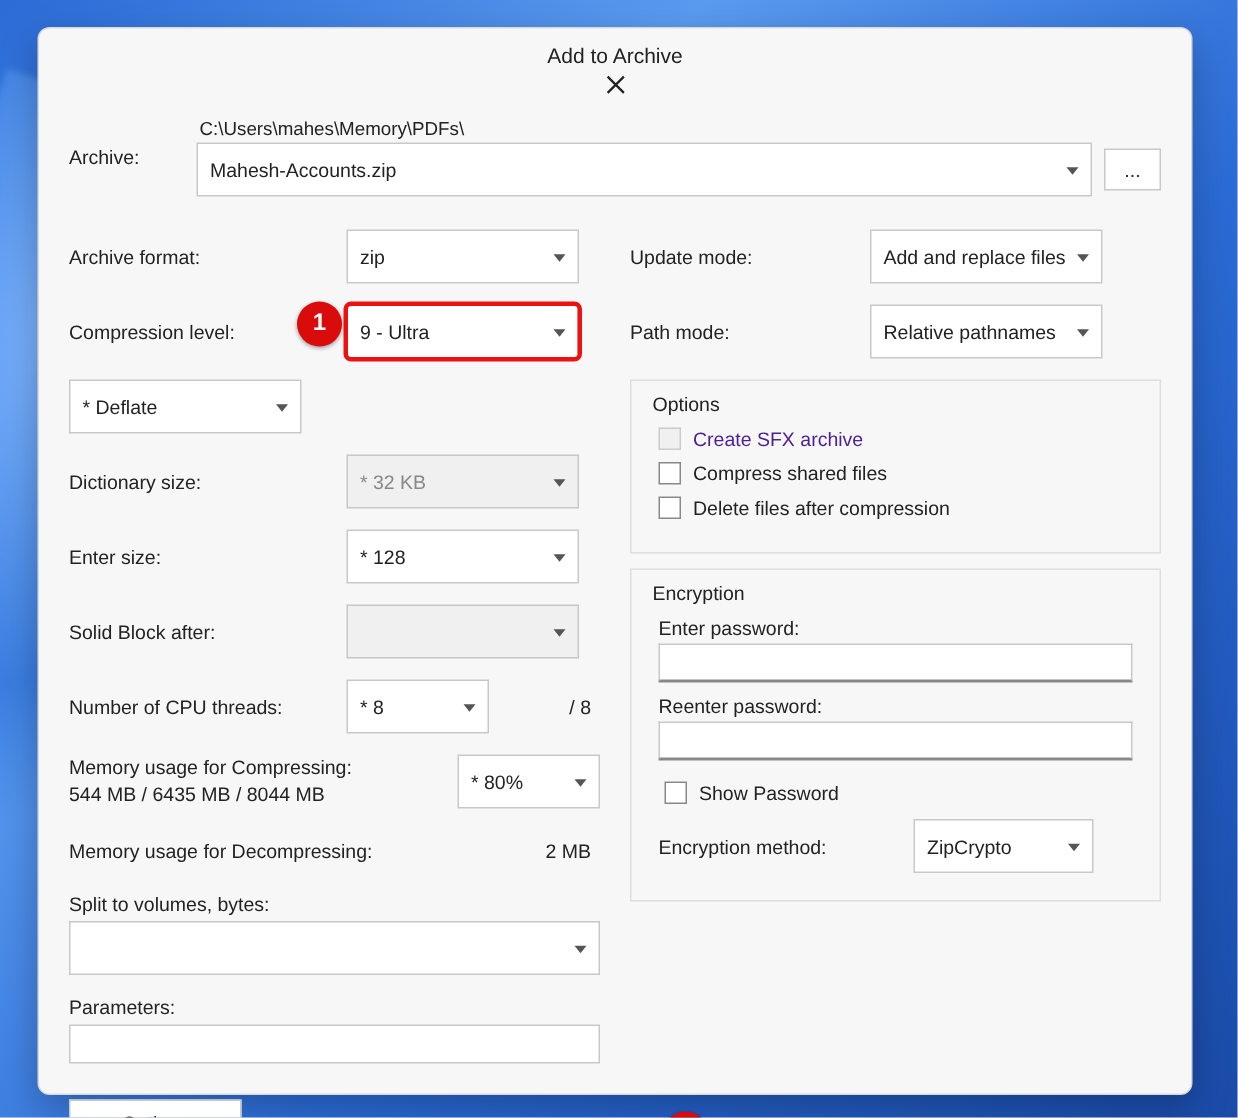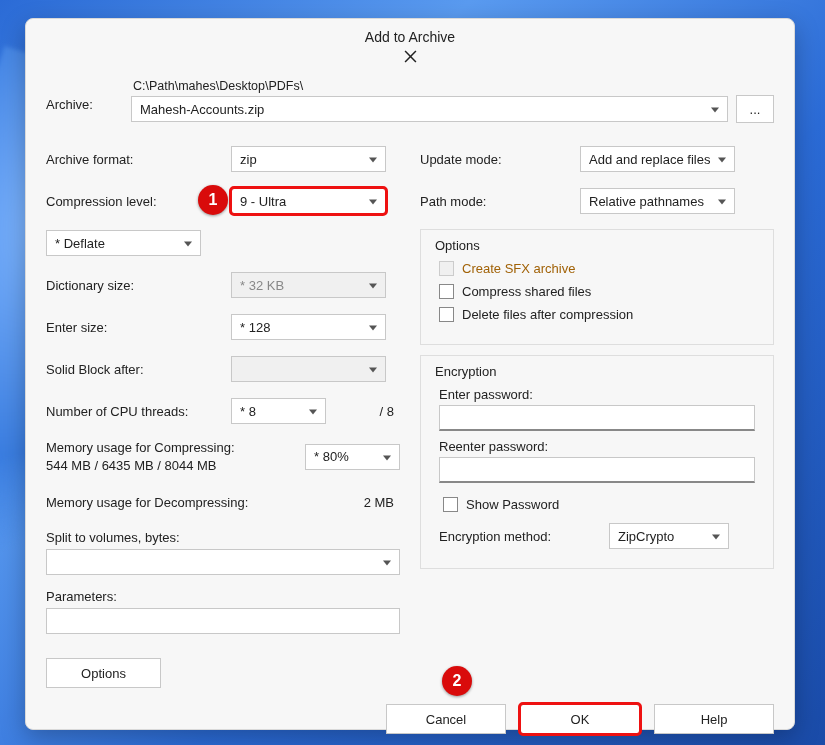--- a/index.html
+++ b/index.html
@@ -34,21 +34,21 @@
     flex-direction: column;
   }
   .titlebar .title { font-size: 14px; }
   .close-x { width: 34px; height: 22px; display:flex; align-items:center; justify-content:center; font-size: 17px; cursor:default; }
   .content { padding: 4px 20px 10px 20px; }
   .row { display:flex; align-items:center; margin-bottom: 8px; }
   .lbl { width: 85px; }
   .archive-path { font-size: 12.5px; padding-left: 2px; }
   .archive-line { display:flex; gap:8px; align-items:center; margin-top:2px; margin-bottom:14px;}
   .text-input, .combo, .combo-sm {
-    background:#fff; border:1px solid #c8c8c8; height:26px;
+    background:#fff; border:1px solid #c8c8c8; height:36px;
     display:flex; align-items:center; padding:0 8px; position:relative;
   }
   .text-input { flex:1; }
   .browse-btn {
     width:38px; height:28px; background:#fff; border:1px solid #c8c8c8;
     display:flex; align-items:center; justify-content:center;
   }
   .combo { position:relative; }
   .combo::after, .combo-sm::after {
     content:""; position:absolute; right:8px; top:50%; transform:translateY(-30%);
@@ -61,21 +61,21 @@
   .field .combo { width:155px; }
   .col-right .field .flab { width:160px; }
   .col-right .field .combo { width:155px; }
   .group {
     border:1px solid #dedede; padding:10px 14px 14px 14px; margin-bottom:10px; background:#f7f7f7;
   }
   .group-title { font-size:13px; margin-bottom:8px; margin-top:-2px; }
   .chk { display:flex; align-items:center; gap:8px; margin:8px 0 8px 4px; }
   .chk .box { width:15px; height:15px; border:1px solid #888; background:#fff; }
   .chk.disabled .box { border-color:#ccc; background:#f0f0f0; }
-  .chk.disabled { color:#a16207; }
+  .chk.disabled { color:#4c1d95; }
   .pwd-input { background:#fff; border:1px solid #c8c8c8; height:26px; border-bottom:2px solid #888; margin-top:3px; margin-bottom:8px;}
   .mem-line { display:flex; align-items:center; margin-bottom:14px; }
   .mem-line .flab2 { width:230px; line-height:1.35; }
   .mem-line .combo-sm { width:95px; position:relative; }
   .thin .combo { width:95px; margin-right:auto; }
   .cpu-extra { margin-left:auto; padding-right:6px;}
   .full-combo { width:100%; }
   .btn {
     height:30px; background:#fff; border:1px solid #c8c8c8;
     display:flex; align-items:center; justify-content:center;
@@ -105,21 +105,21 @@
           <path d="M1 1 L11 11 M11 1 L1 11" stroke="#222" stroke-width="1.4" fill="none"></path>
         </svg>
     </div>
   </div>
 
   <div class="content">
 
     <div class="row" style="align-items:flex-start;">
       <div class="lbl" style="padding-top:18px;">Archive:</div>
       <div style="flex:1;">
-        <div class="archive-path">C:\Path\mahes\Desktop\PDFs\</div>
+        <div class="archive-path">C:\Users\mahes\Memory\PDFs\</div>
         <div class="archive-line">
           <div class="text-input combo" style="flex:1;">
             <span>Mahesh-Accounts.zip</span>
           </div>
           <div class="browse-btn">
             <span>...</span>
           </div>
         </div>
       </div>
     </div>

